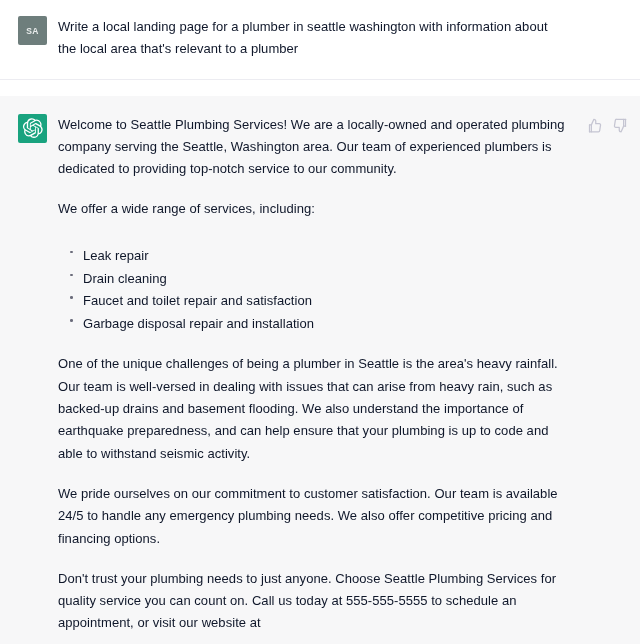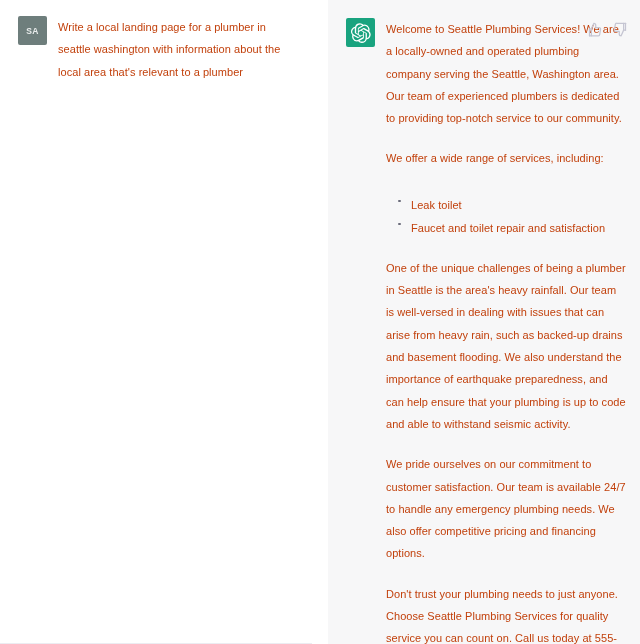--- a/index.html
+++ b/index.html
@@ -13,21 +13,21 @@
     font-family: "Liberation Sans", sans-serif;
     background: #ffffff;
     color: #343541;
     -webkit-font-smoothing: antialiased;
   }
 
   .conversation {
     width: 640px;
     height: 644px;
     display: flex;
-    flex-direction: row;
+    flex-direction: column;
     gap: 16px;
   }
 
   
   .msg {
     display: flex;
     width: 100%;
     box-sizing: border-box;
     padding: 16px 0 14px 0;
   }
@@ -76,23 +76,23 @@
   .body-col {
     flex: 1 1 auto;
     padding-right: 14px;
     position: relative;
     min-width: 0;
   }
 
   
   .text-block {
     max-width: 515px;
-    font-size: 11px;
+    font-size: 13px;
     line-height: 22.3px;
-    color: #c2410c;
+    color: #0f172a;
     letter-spacing: 0.05px;
   }
   .msg-user .text-block { max-width: 505px; }
 
   .para {
     margin: 0 0 18px 0;
   }
   .para:last-child { margin-bottom: 0; }
   .para-tight { margin-bottom: 24px; }
 
@@ -187,27 +187,29 @@
         </button>
       </div>
 
       <div class="text-block">
 
         <p class="para">Welcome to Seattle Plumbing Services! We are a locally-owned and operated plumbing company serving the Seattle, Washington area. Our team of experienced plumbers is dedicated to providing top-notch service to our community.</p>
 
         <p class="para para-tight">We offer a wide range of services, including:</p>
 
         <ul class="svc-list">
-          <li>Leak toilet</li>
+          <li>Leak repair</li>
+          <li>Drain cleaning</li>
           <li>Faucet and toilet repair and satisfaction</li>
+          <li>Garbage disposal repair and installation</li>
         </ul>
 
         <p class="para">One of the unique challenges of being a plumber in Seattle is the area's heavy rainfall. Our team is well-versed in dealing with issues that can arise from heavy rain, such as backed-up drains and basement flooding. We also understand the importance of earthquake preparedness, and can help ensure that your plumbing is up to code and able to withstand seismic activity.</p>
 
-        <p class="para">We pride ourselves on our commitment to customer satisfaction. Our team is available 24/7 to handle any emergency plumbing needs. We also offer competitive pricing and financing options.</p>
+        <p class="para">We pride ourselves on our commitment to customer satisfaction. Our team is available 24/5 to handle any emergency plumbing needs. We also offer competitive pricing and financing options.</p>
 
         <p class="para"><span>Don't trust your plumbing needs to just anyone. Choose Seattle Plumbing Services for quality service you can count on. Call us today at 555-555-5555 to schedule an appointment, or visit our website at </span></p>
 
       </div>
     </div>
   </div>
 
 </div>
 
 </body></html>

